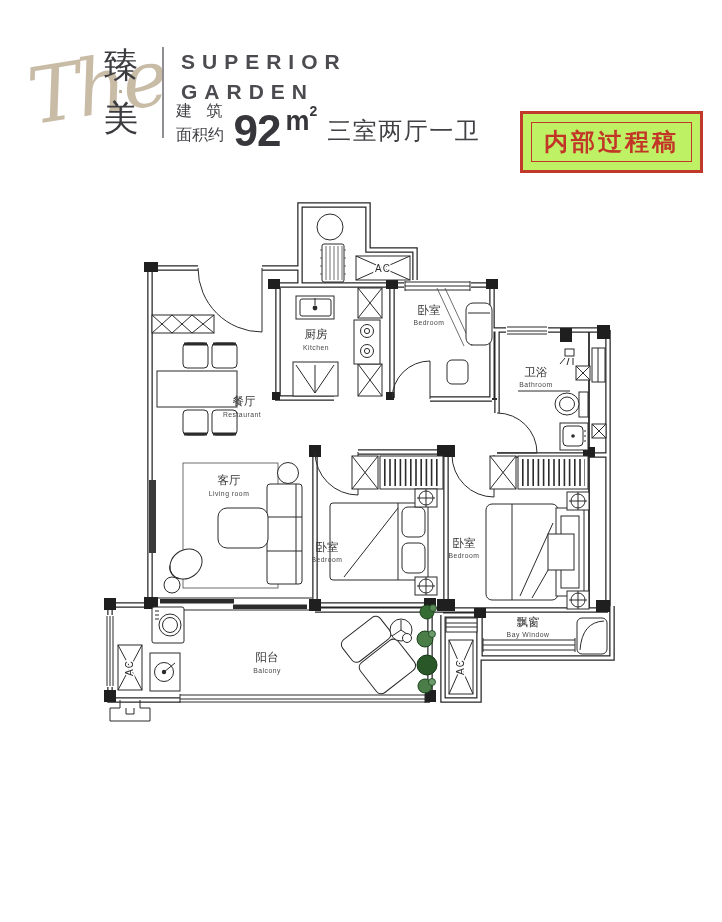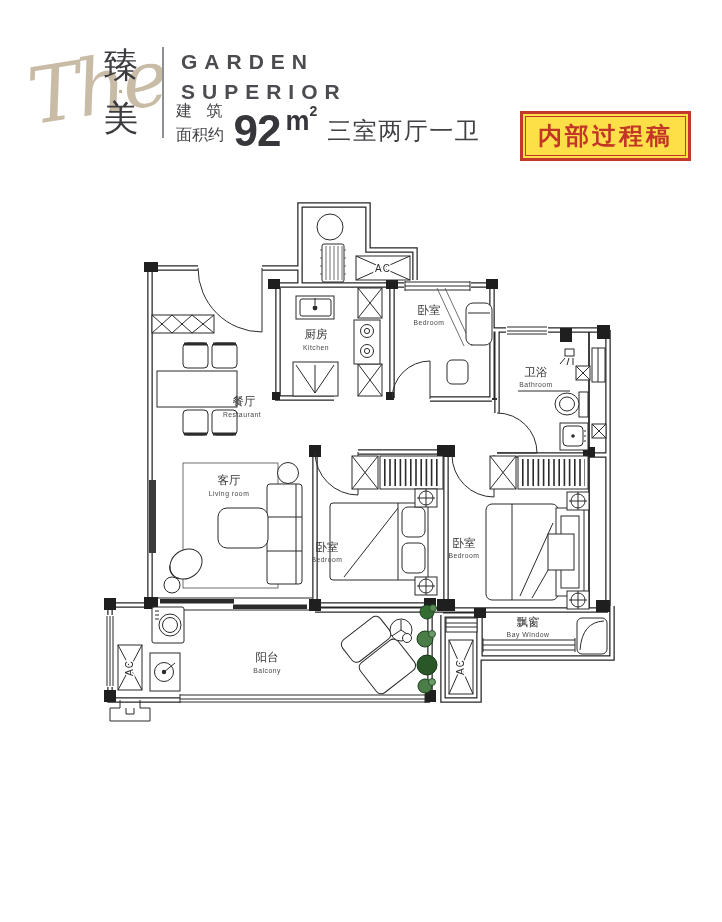--- a/index.html
+++ b/index.html
@@ -15,21 +15,21 @@
   .logo-divider{position:absolute;left:162px;top:47px;width:2px;height:91px;background:#8f8f93;}
   .brand{position:absolute;left:181px;top:47px;color:#4b4b50;font-size:21px;font-weight:600;
     letter-spacing:7px;line-height:1.42;}
   .area-row{position:absolute;left:176px;top:99px;display:flex;align-items:flex-end;}
   .area-label{font-size:16px;color:#434347;margin:0 6px 4px 0;line-height:1.5;}
   .area-label .l1{letter-spacing:5px;}
   .area-value{font-size:44px;font-weight:700;color:#37373b;line-height:0.92;letter-spacing:-1px;}
   .area-unit{font-size:27px;font-weight:700;color:#37373b;margin:0 0 14px 5px;}
   .area-sup{font-size:14px;vertical-align:14px;font-weight:700;}
   .layout-text{font-size:24px;color:#414145;margin:0 0 4px 10px;letter-spacing:1.5px;}
-  .stamp{position:absolute;left:520px;top:111px;border:3px solid #c0392b;padding:2px;background:#fde047;}
+  .stamp{position:absolute;left:520px;top:111px;border:3px solid #c0392b;padding:8px;background:#bef264;}
   .stamp-inner{border:1px solid #c0392b;padding:3px 12px;}
   .stamp-text{font-family:"Liberation Serif",serif;font-size:24px;font-weight:700;
     color:#c23527;letter-spacing:3px;white-space:nowrap;}
   
   svg{position:absolute;left:0;top:0;}
   .wall-dark{stroke:#262626;stroke-width:5.5;fill:none;}
   .wall-light{stroke:#fff;stroke-width:3;fill:none;}
   .twall{stroke:#2b2b2b;stroke-width:1.8;fill:none;}
   .ln{stroke:#2b2b2b;stroke-width:1;fill:none;}
   .lnf{stroke:#2b2b2b;stroke-width:1;fill:#fff;}
@@ -46,22 +46,22 @@
 <div class="page">
 
   <div class="logo-script">The</div>
   <div class="logo-cn">
     <div class="ch">臻</div>
     <div class="dot">·</div>
     <div class="ch">美</div>
   </div>
   <div class="logo-divider"></div>
   <div class="brand">
+    <div>SUPERIOR</div>
     <div>GARDEN</div>
-    <div>SUPERIOR</div>
   </div>
   <div class="area-row">
     <div class="area-label">
       <div class="l1">建 筑</div>
       <div>面积约</div>
     </div>
     <div class="area-value">92</div>
     <div class="area-unit"><span>m</span><span class="area-sup">2</span></div>
     <div class="layout-text">三室两厅一卫</div>
   </div>

